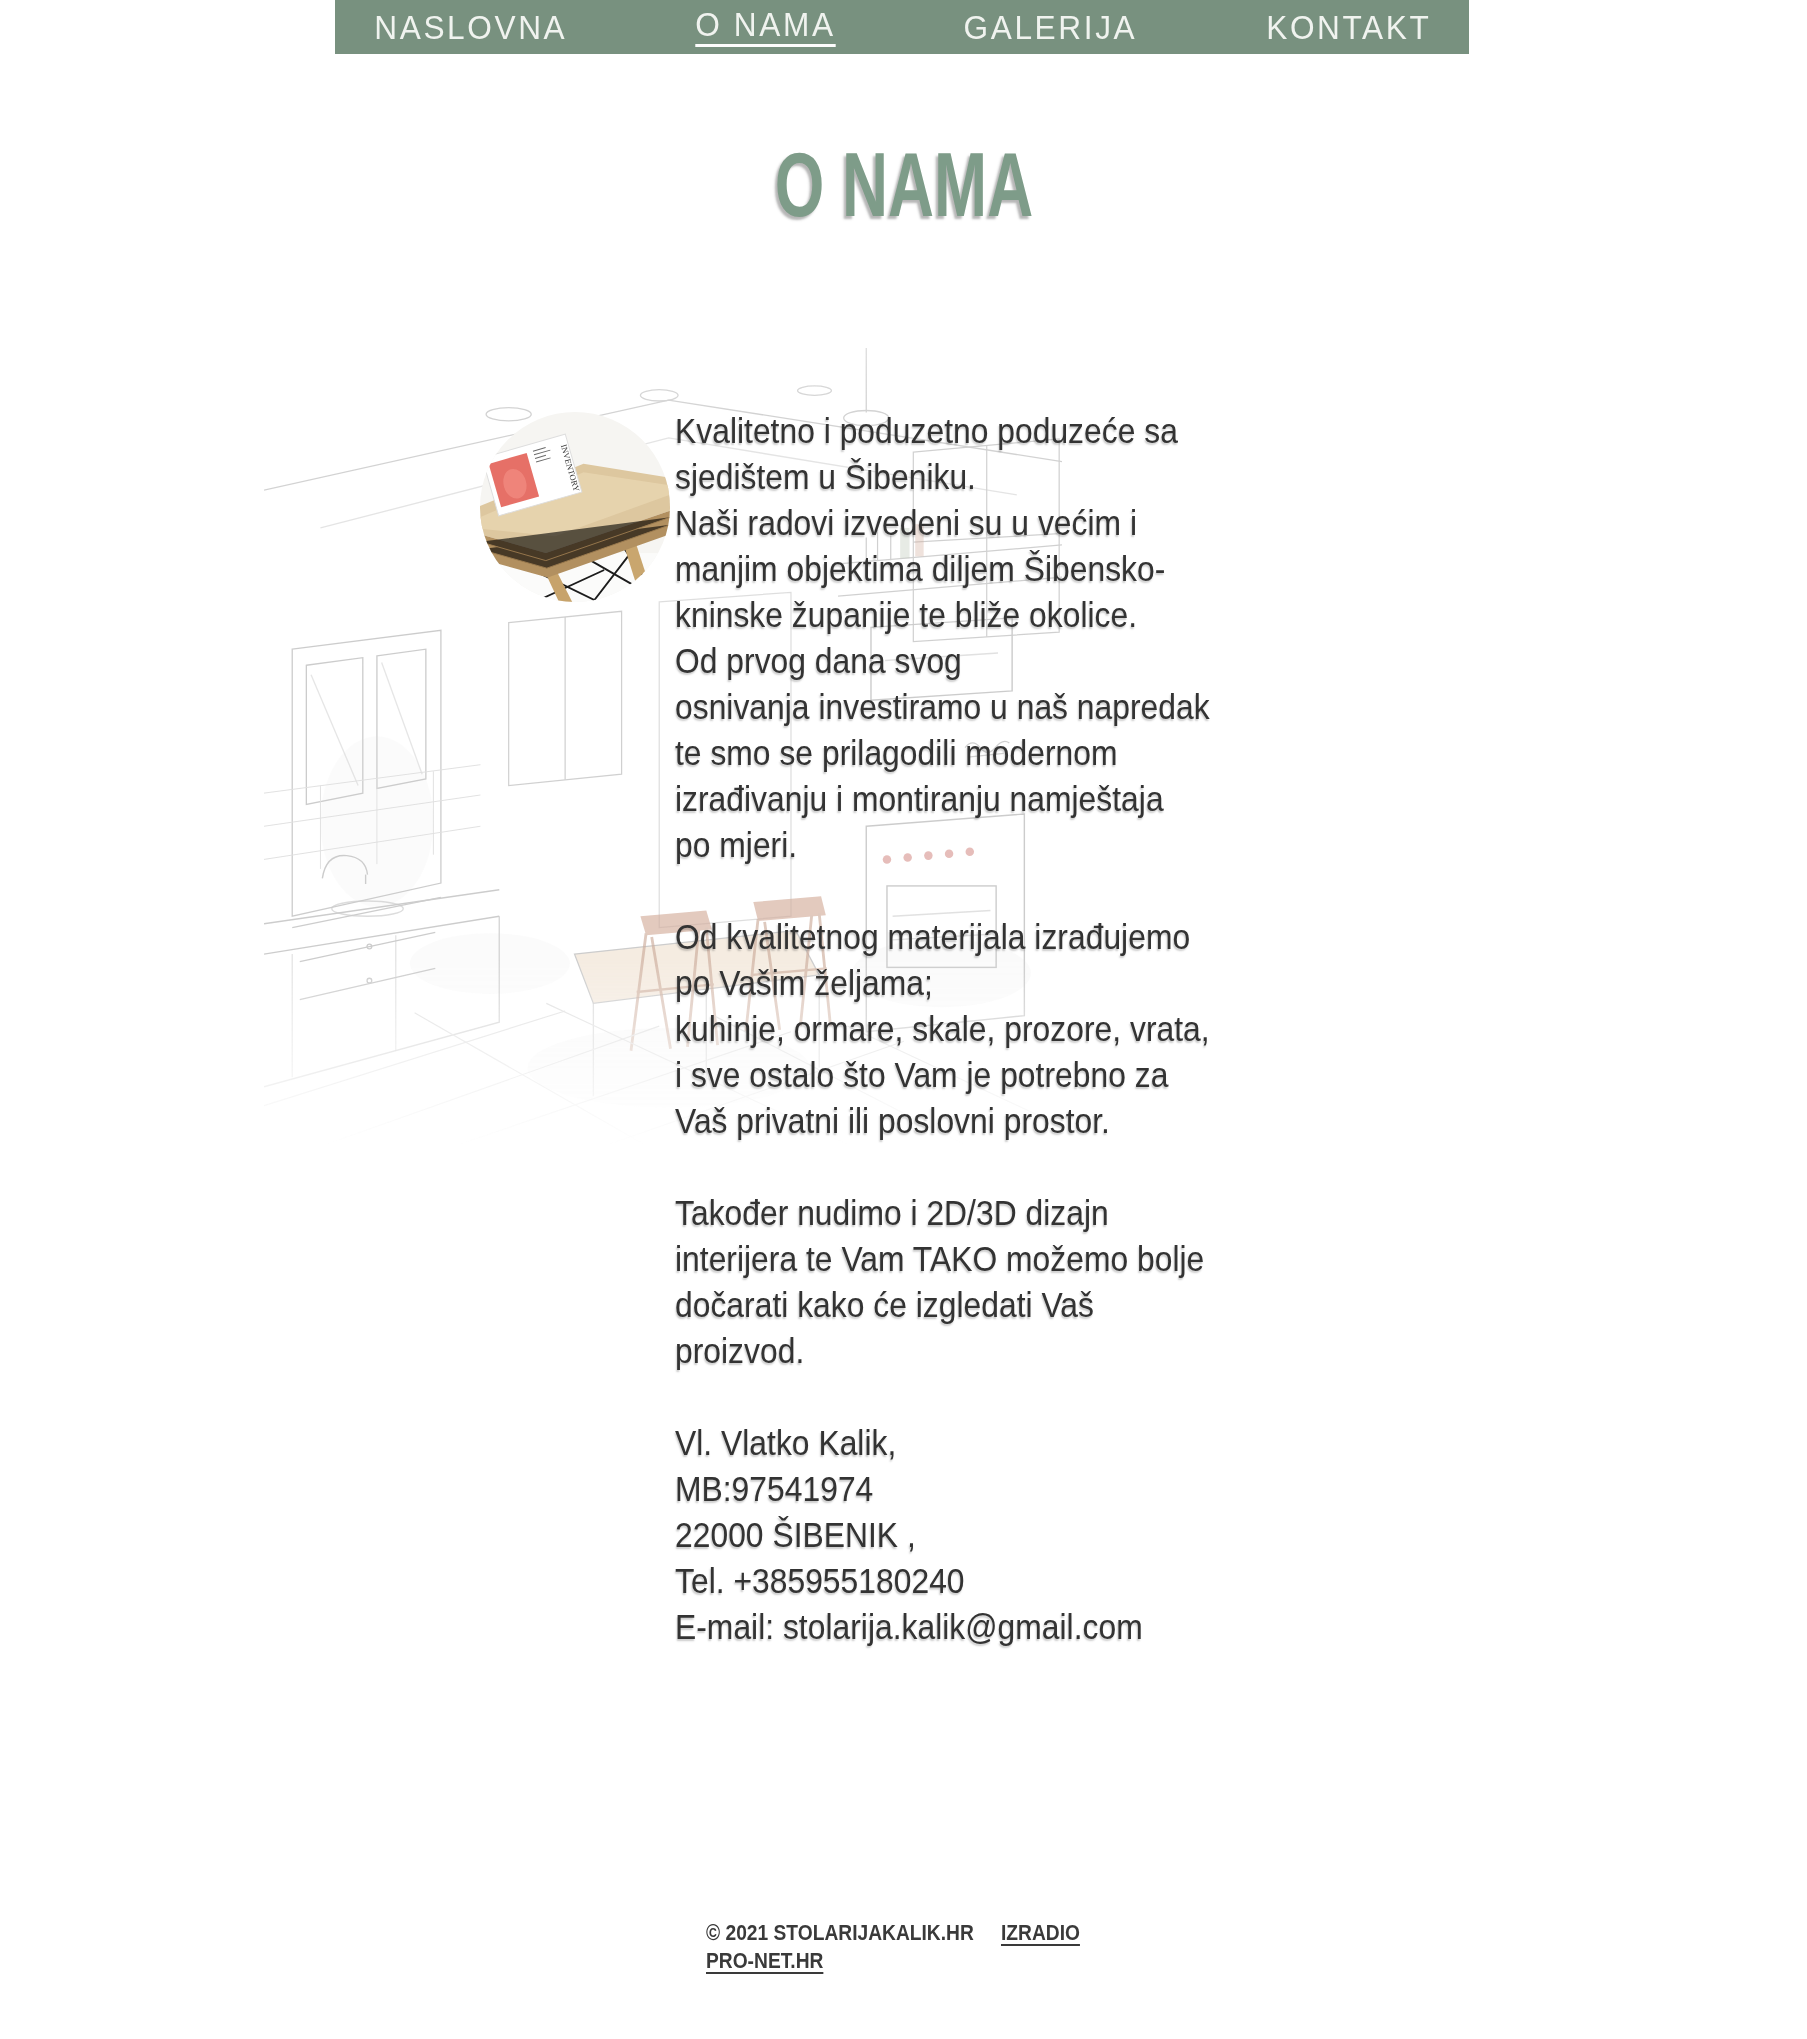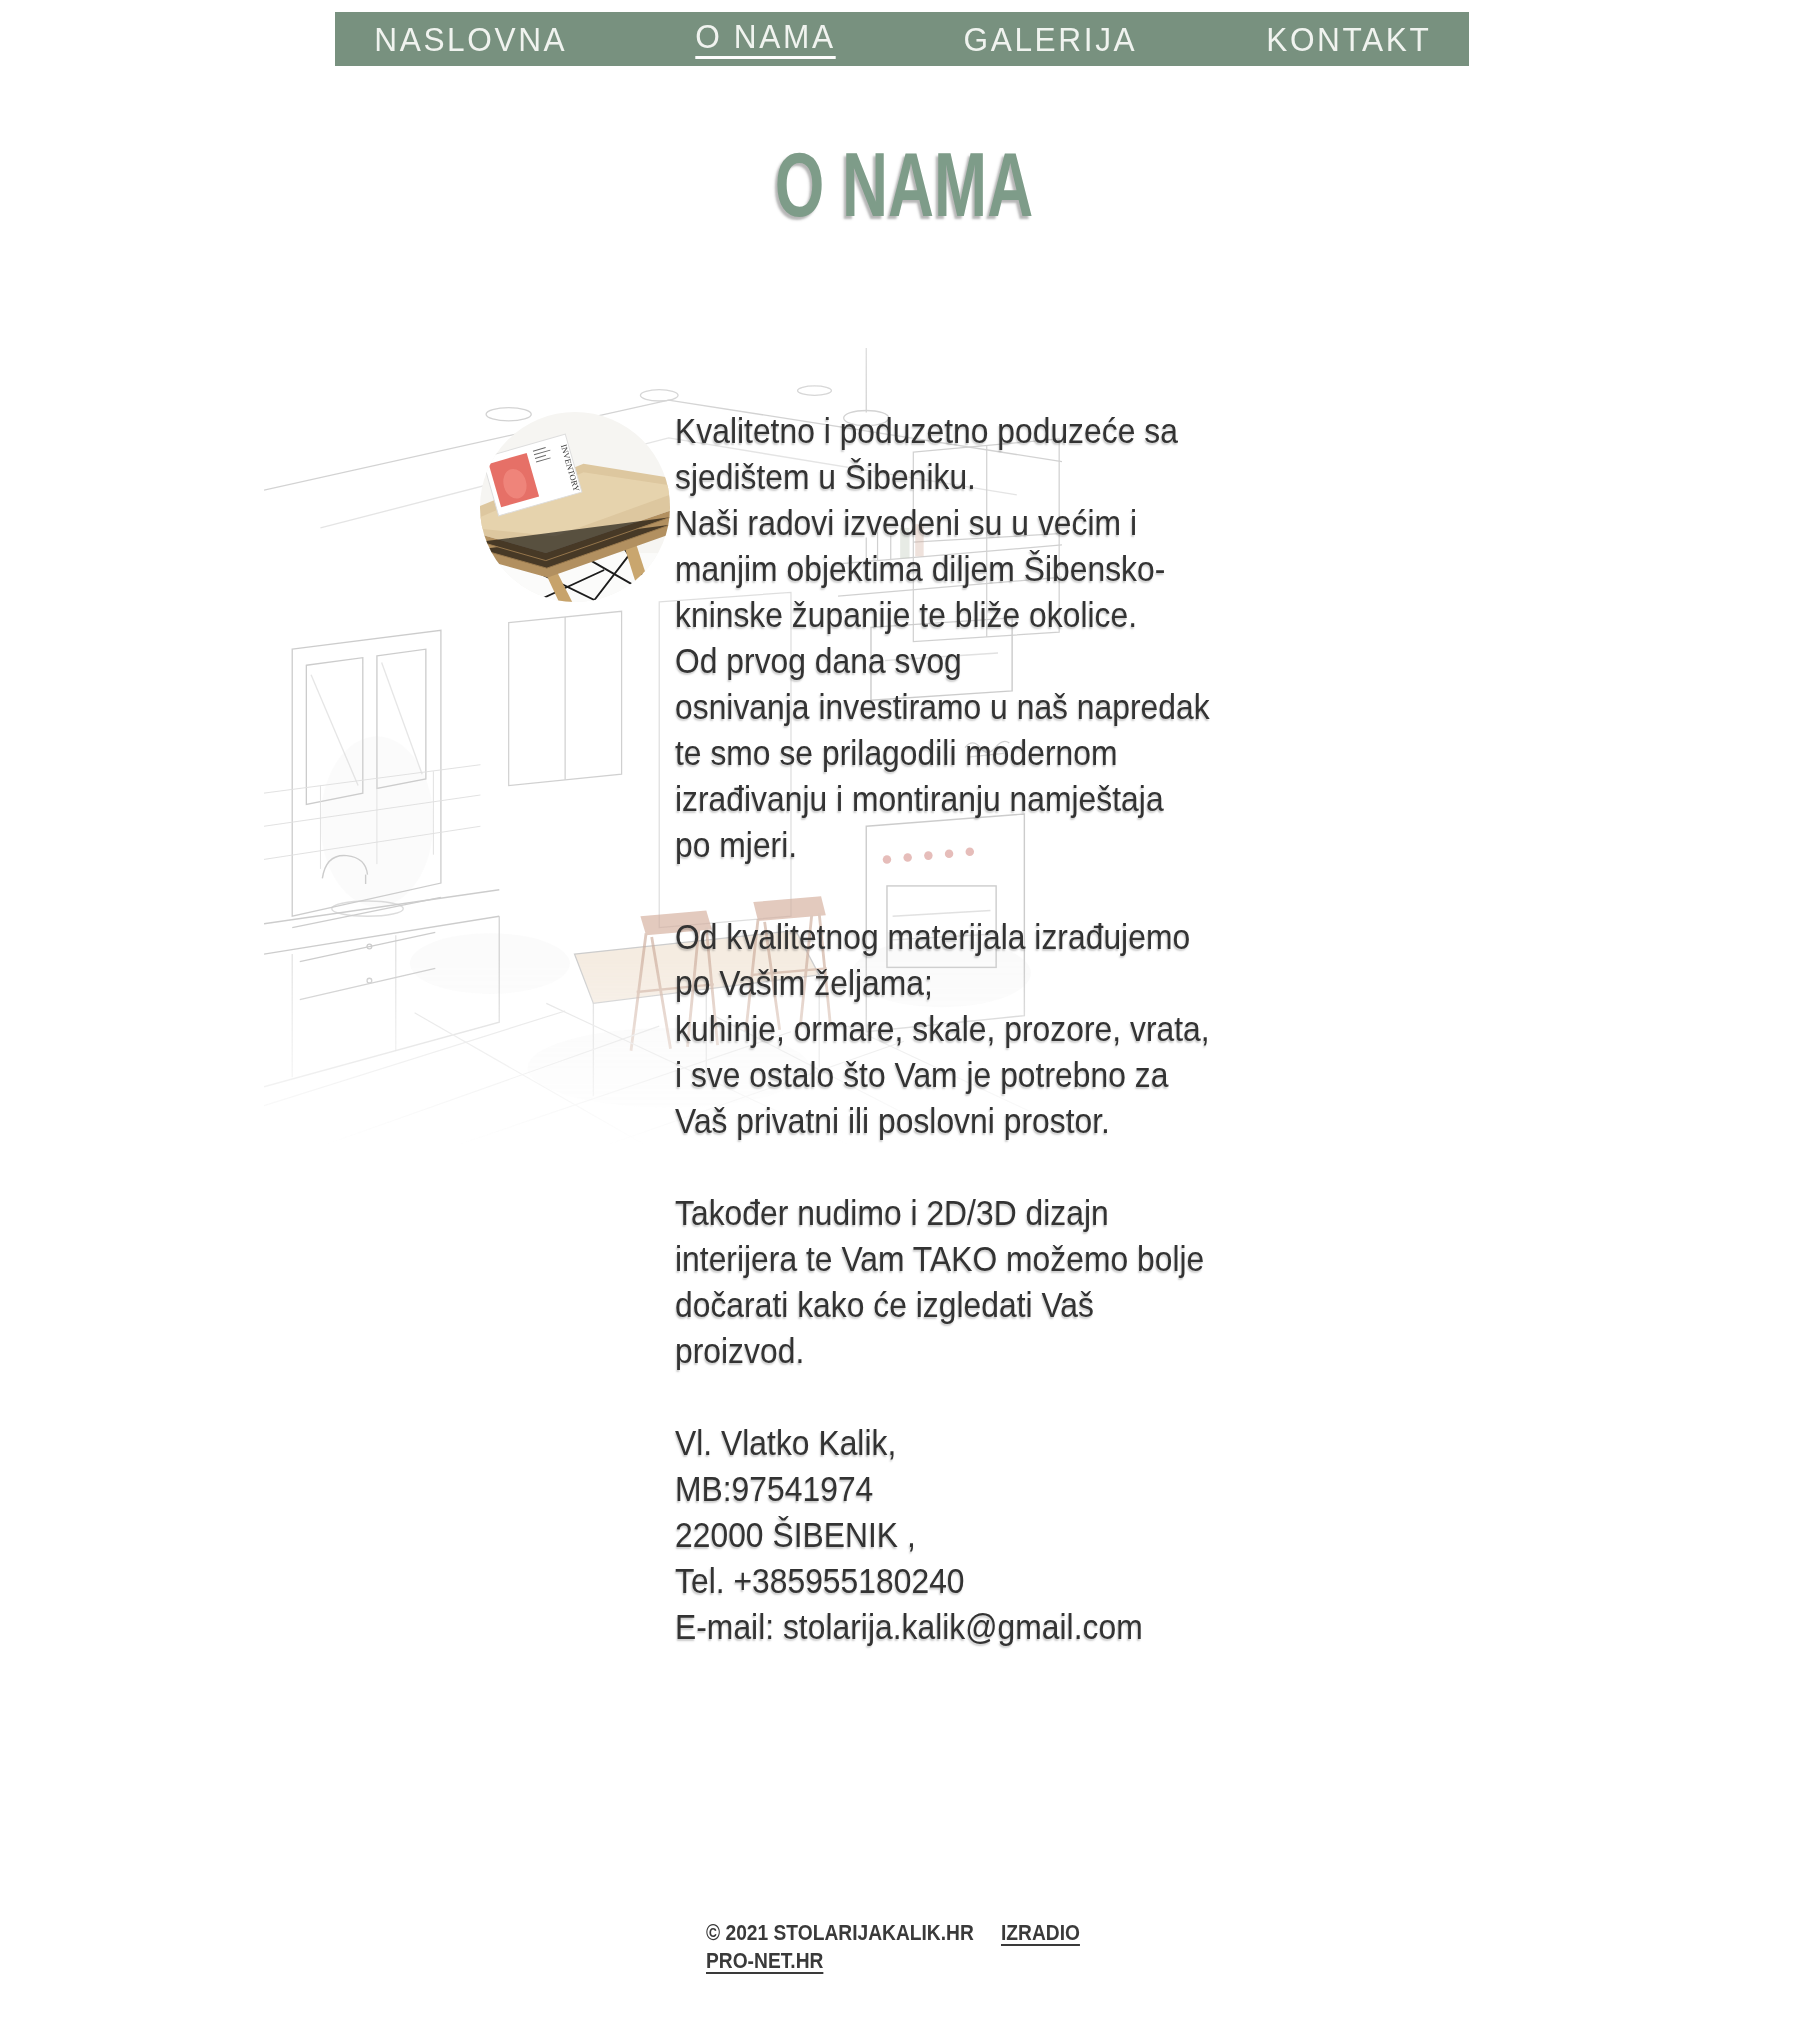--- a/index.html
+++ b/index.html
@@ -4,21 +4,21 @@
 <style>
   html,body{margin:0;padding:0;background:#ffffff;}
   .page{
     position:relative;width:1808px;height:2040px;background:#ffffff;
     overflow:hidden;font-family:"Liberation Sans", sans-serif;
   }
   
   .nav{
     position:absolute;left:335px;top:0;width:1134px;height:54px;
     background:var(--nav_bg,#78917F);
-    display:flex;justify-content:center;align-items:center;gap:116px;margin-top:12px;
+    display:flex;justify-content:center;align-items:center;gap:116px;
   }
   .nav a{
     color:var(--nav_text,#F0F3EF);font-size:34px;letter-spacing:2.8px;
     text-decoration:none;line-height:1;white-space:nowrap;
     transform:scaleX(.93);transform-origin:center;
   }
   .nav a.active{border-bottom:3.8px solid #fdfdfd;padding-bottom:2.8px;}
   
   .page-title{
     position:absolute;left:0;top:139px;width:100%;margin:0;text-align:center;

